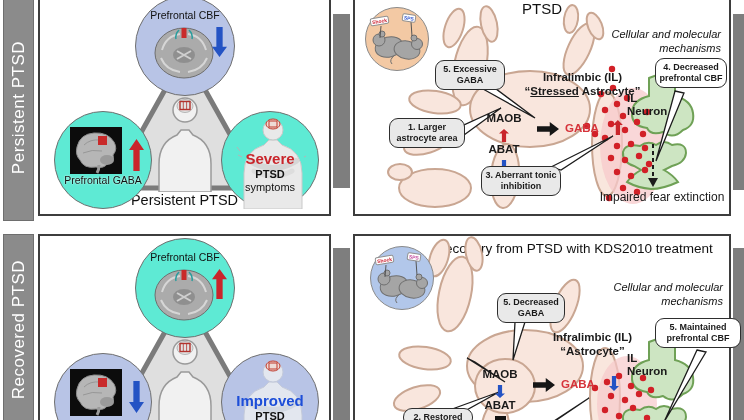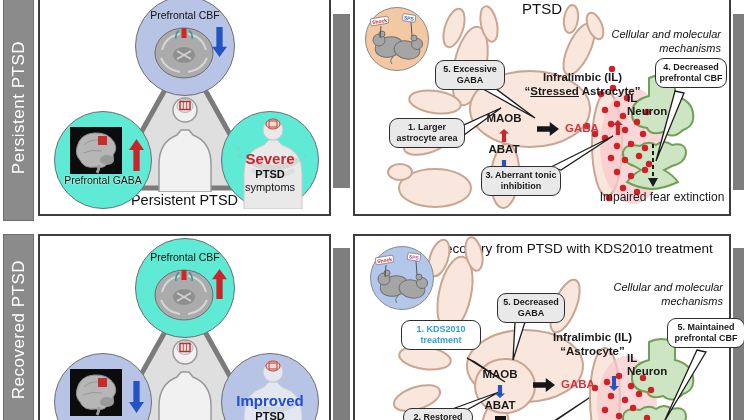--- a/index.html
+++ b/index.html
@@ -365,25 +365,21 @@
             <circle cx="48" cy="30" r="3"></circle>
         </g>
         <line x1="15" y1="18" x2="14" y2="30" stroke="#555"></line>
         <line x1="45" y1="14" x2="46" y2="28" stroke="#555"></line>
       </svg>
       <div class="sign" style="left:4px;top:9px;transform:rotate(-10deg);color:#cc2233">Shock</div>
       <div class="sign" style="left:36px;top:6px;transform:rotate(9deg);color:#c24a9e">SPS</div>
     </div>
 
     <div class="lblbox" style="left:142px;top:57px;width:68px">5. Decreased GABA</div>
-    <div class="lblbox white kds" style="left:46px;top:84px;width:80px">
-      <div>1. KDS2010</div>
-      <div>treatment</div>
-    </div>
-    <div class="lblbox white" style="left:312px;top:82px;width:78px">5. Maintained prefrontal CBF</div>
+    <div class="lblbox white" style="left:300px;top:82px;width:86px">5. Maintained prefrontal CBF</div>
     <div class="lblbox" style="left:48px;top:172px;width:70px">2. Restored</div>
 
     <div class="region" style="left:160px;top:94px;width:155px">
       <div>Infralimbic (IL)</div>
       <div>“Astrocyte”</div>
     </div>
 
     <div class="enz" style="left:116px;top:131px;width:58px">
       <div class="row">
           <span>MAOB</span>

